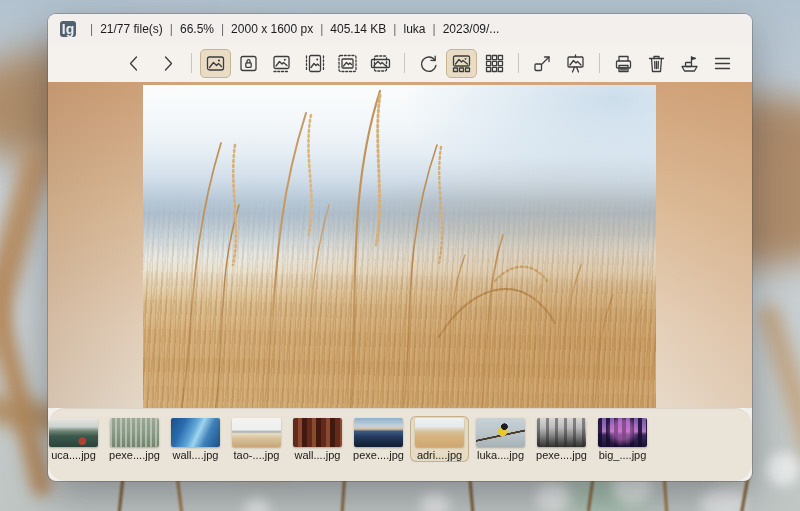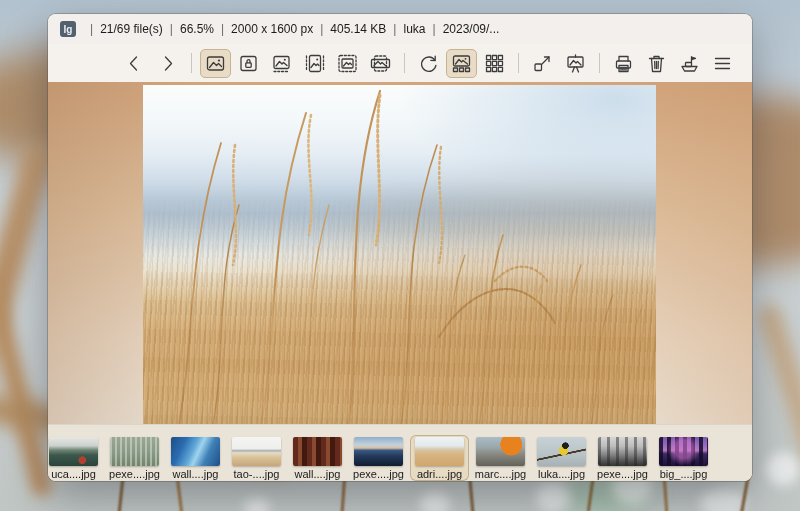--- a/index.html
+++ b/index.html
@@ -12,21 +12,21 @@
   .wp-stalk3{left:-30px;top:420px;width:320px;height:26px;background:#b08a5e;border-radius:12px;transform:rotate(10deg);filter:blur(10px);}
   .wp-stalk4{right:-8px;top:300px;width:22px;height:200px;background:#c2a078;border-radius:10px;transform:rotate(-18deg);filter:blur(8px);opacity:.8;}
   .wp-grn{left:560px;top:470px;width:90px;height:50px;background:#9ec0a8;border-radius:50%;filter:blur(12px);opacity:.7;}
   .bok{position:absolute;border-radius:50%;background:rgba(255,255,255,.6);filter:blur(6px);}
   .st{position:absolute;width:3px;height:46px;border-radius:2px;filter:blur(1.2px);}
   .sh{position:absolute;width:9px;height:20px;border-radius:50%;filter:blur(2px);}
   
   .window{position:absolute;left:48px;top:14px;width:704px;height:467px;border-radius:8px;overflow:hidden;
     box-shadow:0 16px 42px rgba(30,30,40,.35),0 0 0 1px rgba(90,85,80,.35);display:flex;flex-direction:column;background:#f2efec;}
   .titlebar{height:30px;flex:none;background:#f2efec;display:flex;align-items:center;padding:0 0 0 12px;font-size:12px;color:#1c1c1c;white-space:nowrap;}
-  .appicon{width:16px;height:16px;border-radius:3px;background:#53616e;color:#e8eef2;font-size:10px;font-weight:bold;display:flex;align-items:center;justify-content:center;margin-right:7px;flex:none;}
+  .appicon{width:16px;height:16px;border-radius:3px;background:#53616e;color:#e8eef2;font-size:14px;font-weight:bold;display:flex;align-items:center;justify-content:center;margin-right:7px;flex:none;}
   .tseg{margin:0;}
   .sep{margin:0 7px;color:#6a6a6a;}
   .tspacer{flex:1;}
   
   .toolbar{height:38px;flex:none;background:#f5f2ee;display:flex;align-items:center;padding-left:70px;padding-right:14px;}
   .tbtn{width:31px;height:29px;border-radius:5px;border:1px solid transparent;background:transparent;display:flex;align-items:center;justify-content:center;padding:0;margin:0 1px;flex:none;}
   .tbtn.sel{background:#e8dcc6;border-color:#c6b394;}
   .tbtn svg{width:21px;height:21px;fill:none;stroke:#3c3c3c;stroke-width:1.3;stroke-linecap:round;stroke-linejoin:round;}
   .tsep{width:1px;height:20px;background:rgba(0,0,0,.18);margin:0 7px;flex:none;}
   .tright{margin-left:auto;display:flex;align-items:center;}
@@ -40,21 +40,21 @@
      radial-gradient(120% 85% at 86% 72%,rgba(186,134,72,.42),rgba(0,0,0,0) 60%),
      linear-gradient(180deg,#fbfcfc 0%,#f4f8fa 10%,#e6eef4 20%,#d0dde9 28%,#b7c8d6 34%,#aebfcf 38%,#c3d0d8 44%,#e5e8e6 50%,#eae2d0 55%,#ddc194 63%,#d5ae79 72%,#cfa66e 82%,#d3ab74 92%,#caa671 100%);}
   .photo-tex{position:absolute;inset:0;
     background:
      repeating-linear-gradient(92deg,rgba(150,103,50,.17) 0 1.5px,rgba(255,240,210,.10) 1.5px 3px,rgba(0,0,0,0) 3px 5px),
      repeating-linear-gradient(97deg,rgba(140,95,45,.12) 0 2px,rgba(0,0,0,0) 2px 7px);
     -webkit-mask-image:linear-gradient(180deg,rgba(0,0,0,0) 33%,rgba(0,0,0,.6) 48%,#000 62%);
     mask-image:linear-gradient(180deg,rgba(0,0,0,0) 33%,rgba(0,0,0,.6) 48%,#000 62%);}
   .photo svg{position:absolute;inset:0;width:100%;height:100%;}
   
-  .gallerybar{height:53px;flex:none;background:#eae3d7;border-top:1px solid rgba(0,0,0,.06);display:flex;align-items:flex-end;padding:3px 0 0 4px;gap:2px;overflow:hidden;}
+  .gallerybar{height:53px;flex:none;background:#eae3d7;border-top:1px solid rgba(0,0,0,.06);display:flex;align-items:center;padding:3px 0 16px 4px;gap:2px;overflow:hidden;border-radius:18px;}
   .cell{width:55px;flex:none;text-align:center;padding:2px 2px 1px;border-radius:6px;}
   .cell:first-child{margin-left:-8px;}
   .cell.sel{background:#e7dbc3;box-shadow:inset 0 0 0 1px rgba(165,140,95,.55);}
   .thumb{width:49px;height:29px;margin:0 auto;border-radius:2px;box-shadow:0 1px 2px rgba(0,0,0,.25);}
   .clabel{font-size:11px;color:#1a1a1a;margin-top:2px;white-space:nowrap;overflow:hidden;}
   
   .art0{background:radial-gradient(circle at 68% 80%,#b04030 0 9%,rgba(0,0,0,0) 10%),linear-gradient(180deg,#e8e7e2 0%,#ccd2cf 30%,#6f8574 45%,#3c584c 62%,#2a443c 100%);}
   .art1{background:repeating-linear-gradient(90deg,rgba(222,230,218,.5) 0 2px,rgba(0,0,0,0) 2px 5px),linear-gradient(180deg,#9aa795 0%,#8a9a86 50%,#72846c 100%);}
   .art2{background:linear-gradient(115deg,#1c4e86 0%,#2a6cb0 25%,#62a8d8 45%,#9fd4ee 55%,#3f80b8 72%,#1d4f86 100%);}
   .art3{background:linear-gradient(180deg,#f4f4f2 0%,#eef0ee 40%,#a7aeb0 48%,#e8dcc4 54%,#d9c29a 70%,#c7a678 100%);}
@@ -94,21 +94,21 @@
   <div class="st" style="left:744px;top:468px;background:#7d5a32;transform:rotate(10deg);"></div>
   <div class="sh" style="left:114px;top:452px;background:#8a6538;"></div>
   <div class="sh" style="left:336px;top:454px;background:#9a7340;"></div>
   <div class="sh" style="left:584px;top:450px;background:#8a6538;"></div>
 
   <div class="window">
 
     <div class="titlebar">
       <div class="appicon">Ig</div>
       <span class="sep">|</span>
-      <span class="tseg">21/69 file(s)</span>
+      <span class="tseg">21/77 file(s)</span>
       <span class="sep">|</span>
       <span class="tseg">66.5%</span>
       <span class="sep">|</span>
       <span class="tseg">2000 x 1600 px</span>
       <span class="sep">|</span>
       <span class="tseg">405.14 KB</span>
       <span class="sep">|</span>
       <span class="tseg">luka</span>
       <span class="sep">|</span>
       <span class="tseg">2023/09/...</span>
@@ -310,24 +310,20 @@
       </div>
       <div class="cell">
         <div class="thumb art5"></div>
         <div class="clabel">pexe....jpg</div>
       </div>
       <div class="cell sel">
         <div class="thumb art6"></div>
         <div class="clabel">adri....jpg</div>
       </div>
       <div class="cell">
-        <div class="thumb art7"></div>
-        <div class="clabel">marc....jpg</div>
-      </div>
-      <div class="cell">
         <div class="thumb art8"></div>
         <div class="clabel">luka....jpg</div>
       </div>
       <div class="cell">
         <div class="thumb art10"></div>
         <div class="clabel">pexe....jpg</div>
       </div>
       <div class="cell">
         <div class="thumb art11"></div>
         <div class="clabel">big_....jpg</div>

